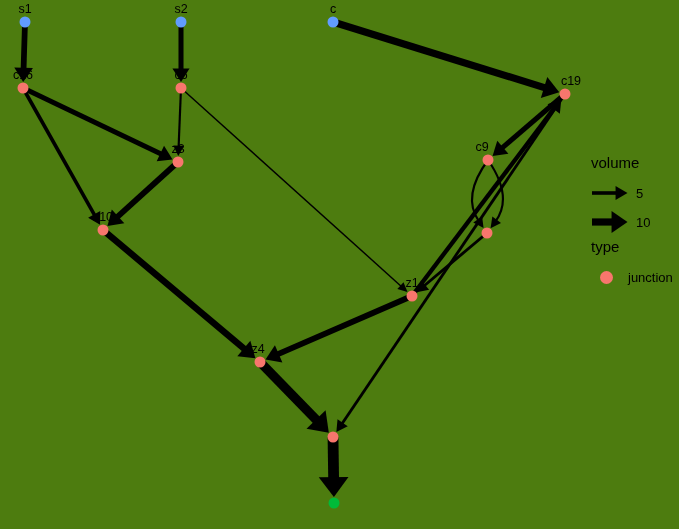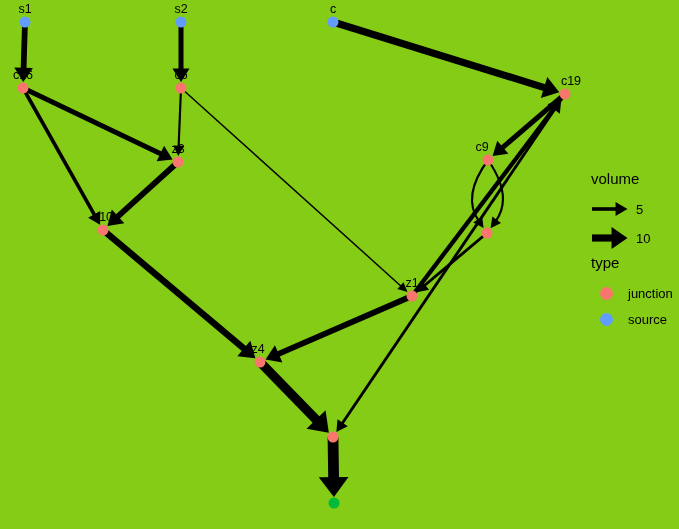--- a/index.html
+++ b/index.html
@@ -1,25 +1,25 @@
 <!DOCTYPE html>
 <html><head>
 <meta charset="utf-8">
 <style>
   html,body { margin:0; padding:0; background:#ffffff; }
   .stage {
     position:relative;
     width:679px; height:529px;
-    background:#84cc16;
+    background:#4d7c0f;
     font-family:"Liberation Sans", sans-serif;
     overflow:hidden;
   }
   #graph-svg { position:absolute; left:0; top:0; }
   .legend {
-    position:absolute; left:591px; top:170px; width:88px;
+    position:absolute; left:591px; top:154px; width:88px;
     color:#000;
   }
   .legend-title {
     font-size:15px; line-height:17px; margin:0 0 9px 0; font-weight:400;
   }
   .legend-row { display:flex; align-items:center; margin-bottom:2px; }
   .legend-row .vlabel { font-size:13px; margin-left:7px; }
   .type-group { }
   .type-row { display:flex; align-items:center; height:26px; }
   .type-dot {
@@ -115,19 +115,15 @@
         <span class="vlabel">10</span>
       </div>
     </div>
 
     <div class="type-group">
       <p class="legend-title">type</p>
       <div class="type-row">
         <span class="type-dot" style="background: rgb(248, 118, 109);"></span>
         <span class="tlabel">junction</span>
       </div>
-      <div class="type-row">
-        <span class="type-dot" style="background: rgb(97, 156, 255);"></span>
-        <span class="tlabel">source</span>
-      </div>
     </div>
   </div>
 </div>
 
 </body></html>

